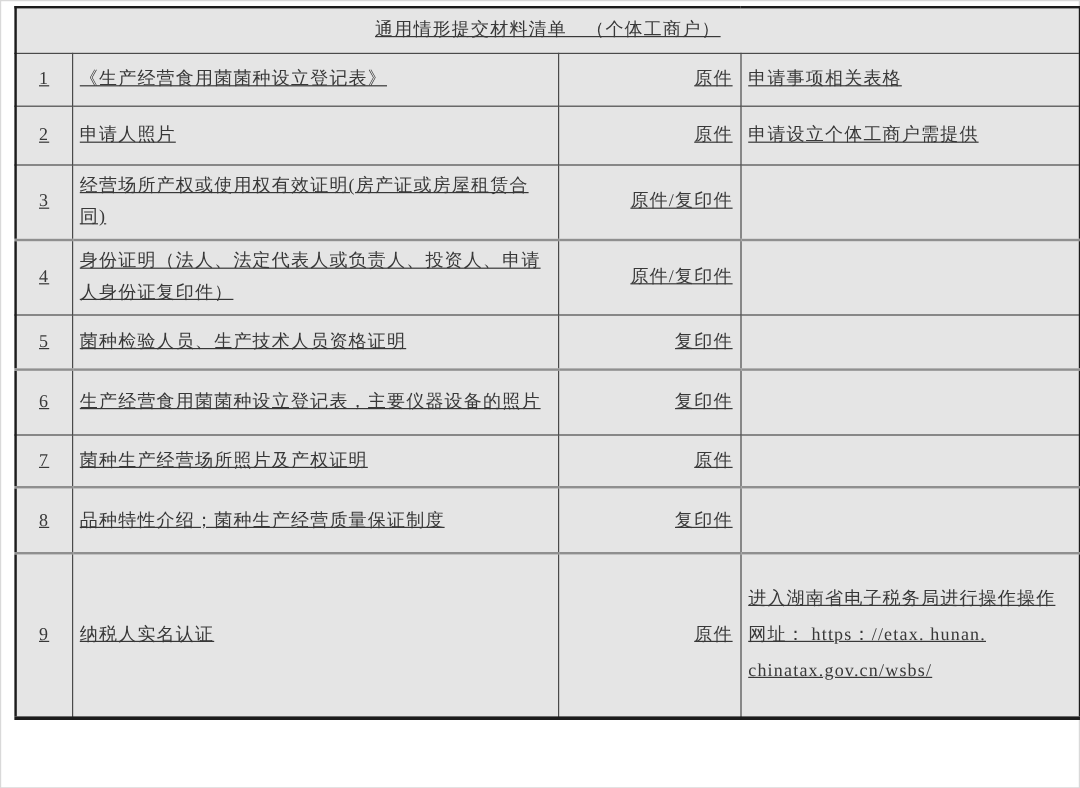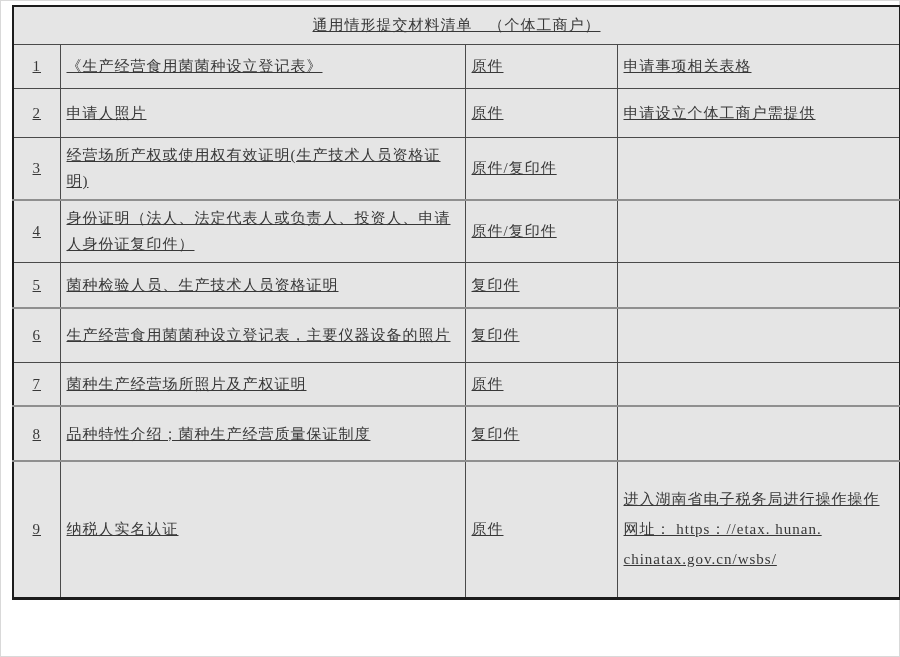--- a/index.html
+++ b/index.html
@@ -53,21 +53,21 @@
   thead th { text-align: center; }
   th.form-header {
     white-space: pre-line;
     line-height: 25px;
     padding: 2px 2px;
   }
   th.remark-header { white-space: pre; }
   
   td.no-cell   { text-align: center; letter-spacing: 0; }
   td.name-cell { text-align: left; padding-left: 11px; padding-right: 8px; margin-top: 48px; }
-  td.form-cell { text-align: left; padding: 2px 2px; }
+  td.form-cell { text-align: right; padding: 2px 2px; }
   td.remark-cell { text-align: left; padding-left: 10px; padding-right: 8px; }
   
   tbody tr:nth-child(4) td,
   tbody tr:nth-child(6) td,
   tbody tr:nth-child(8) td,
   tbody tr:nth-child(9) td { border-top: 2px solid #8f8f8f; }
   
   tbody tr:nth-child(9) td.remark-cell { line-height: 30px; margin-top: 20px; }
 </style>
 </head>
@@ -94,21 +94,21 @@
         <td class="remark-cell">申请事项相关表格</td>
       </tr>
       <tr style="height:49px">
         <td class="no-cell">2</td>
         <td class="name-cell">申请人照片</td>
         <td class="form-cell">原件</td>
         <td class="remark-cell">申请设立个体工商户需提供</td>
       </tr>
       <tr style="height:63px">
         <td class="no-cell">3</td>
-        <td class="name-cell">经营场所产权或使用权有效证明(生产技术人员资格证明)</td>
+        <td class="name-cell">经营场所产权或使用权有效证明(房产证或房屋租赁合同)</td>
         <td class="form-cell">原件/复印件</td>
         <td class="remark-cell"></td>
       </tr>
       <tr style="height:62px">
         <td class="no-cell">4</td>
         <td class="name-cell">身份证明（法人、法定代表人或负责人、投资人、申请人身份证复印件）</td>
         <td class="form-cell">原件/复印件</td>
         <td class="remark-cell"></td>
       </tr>
       <tr style="height:46px">

